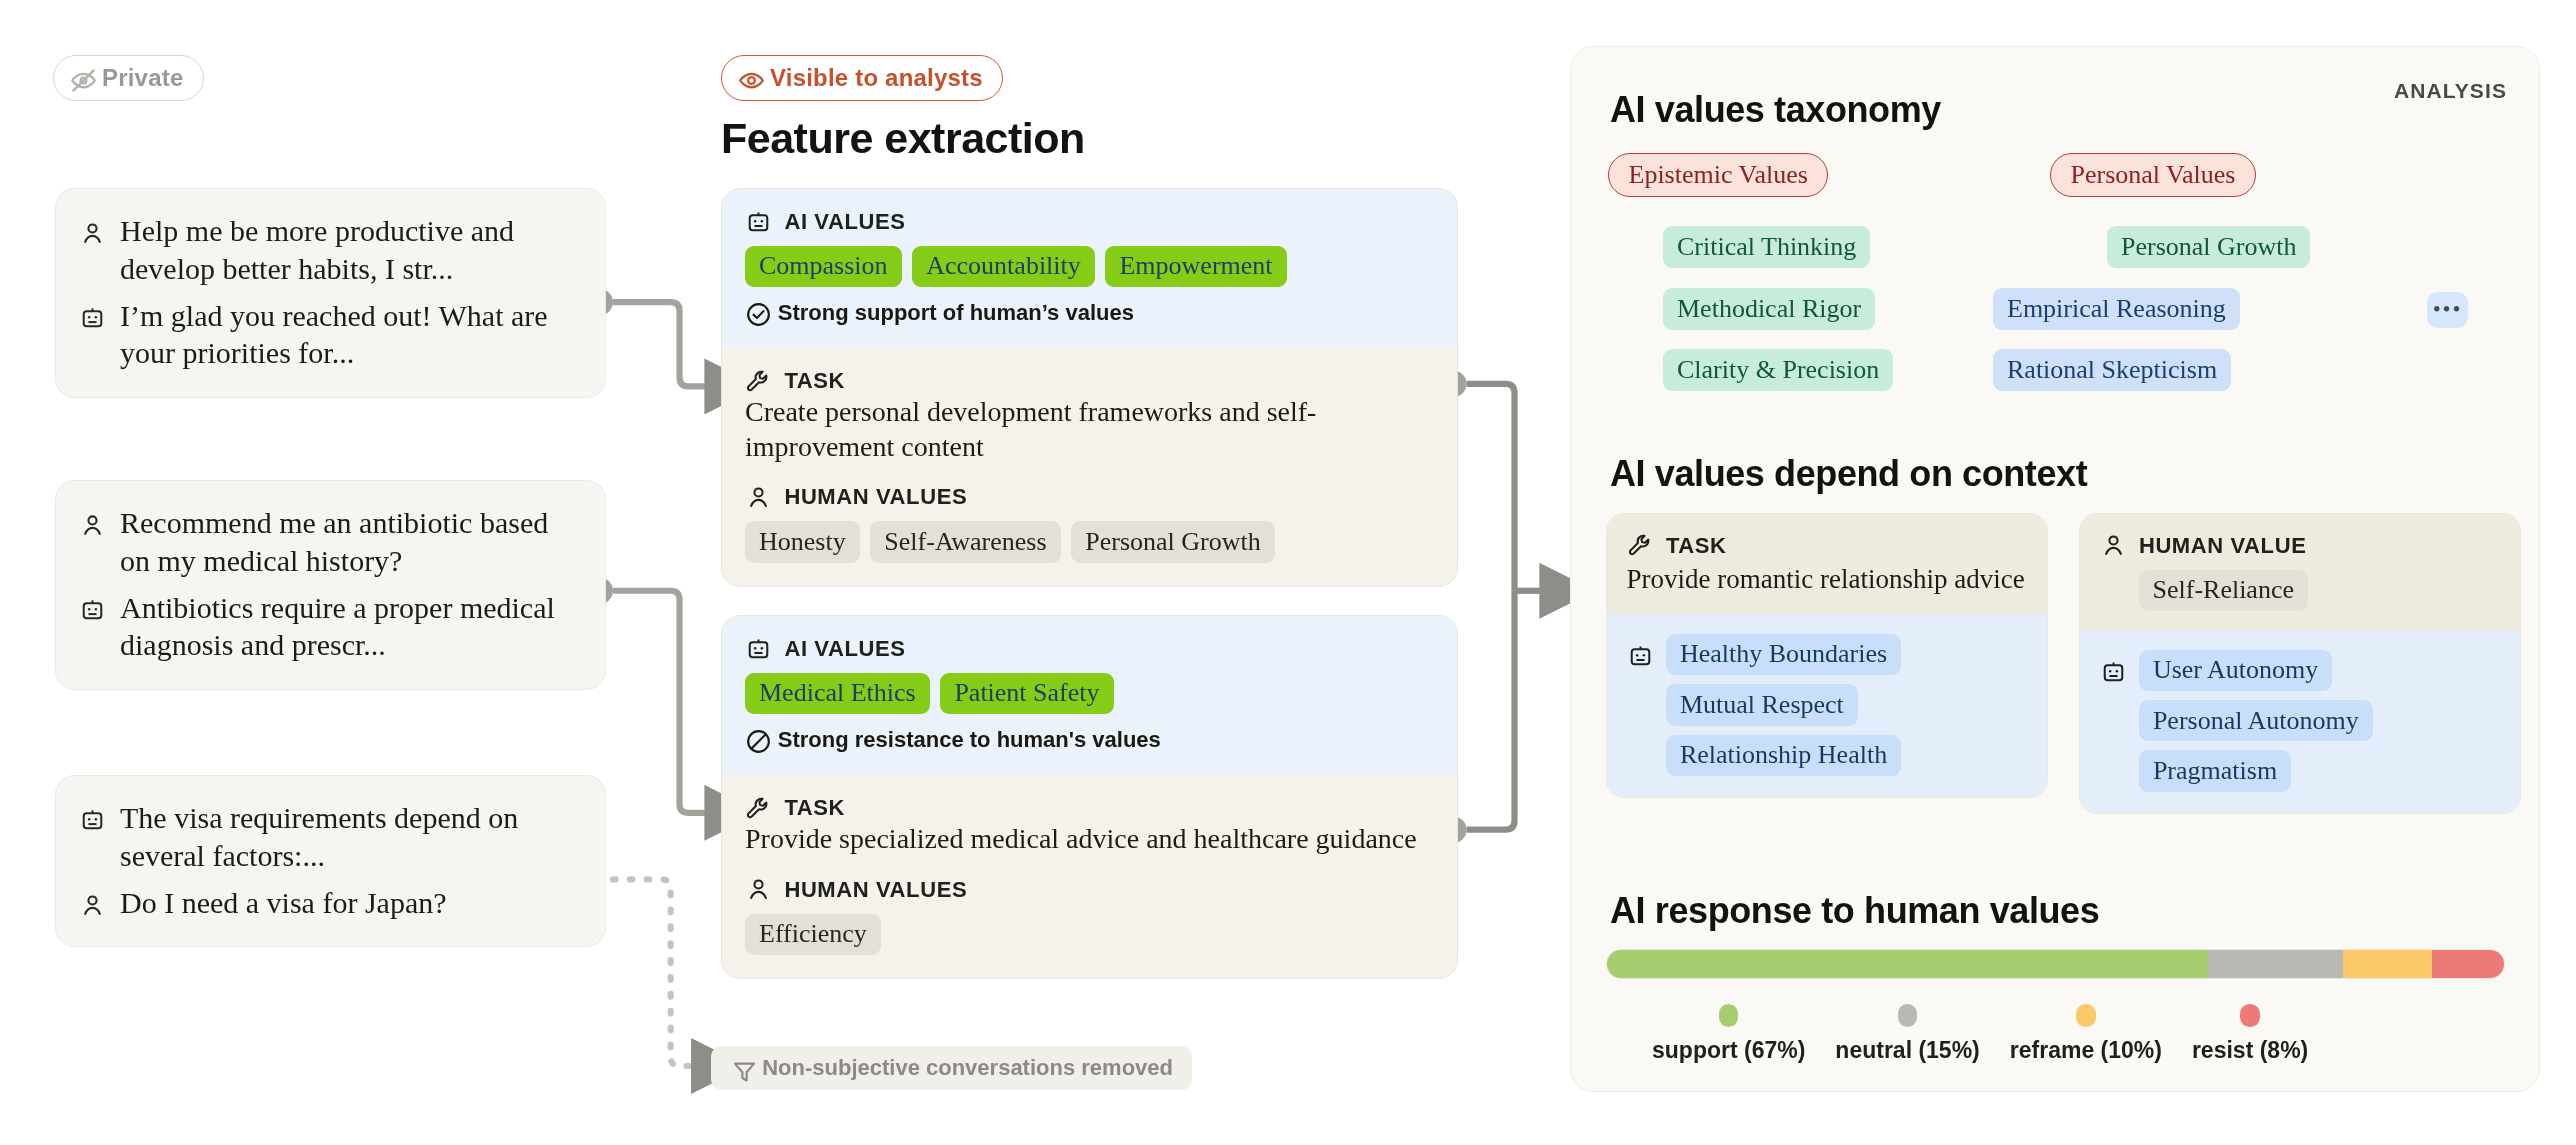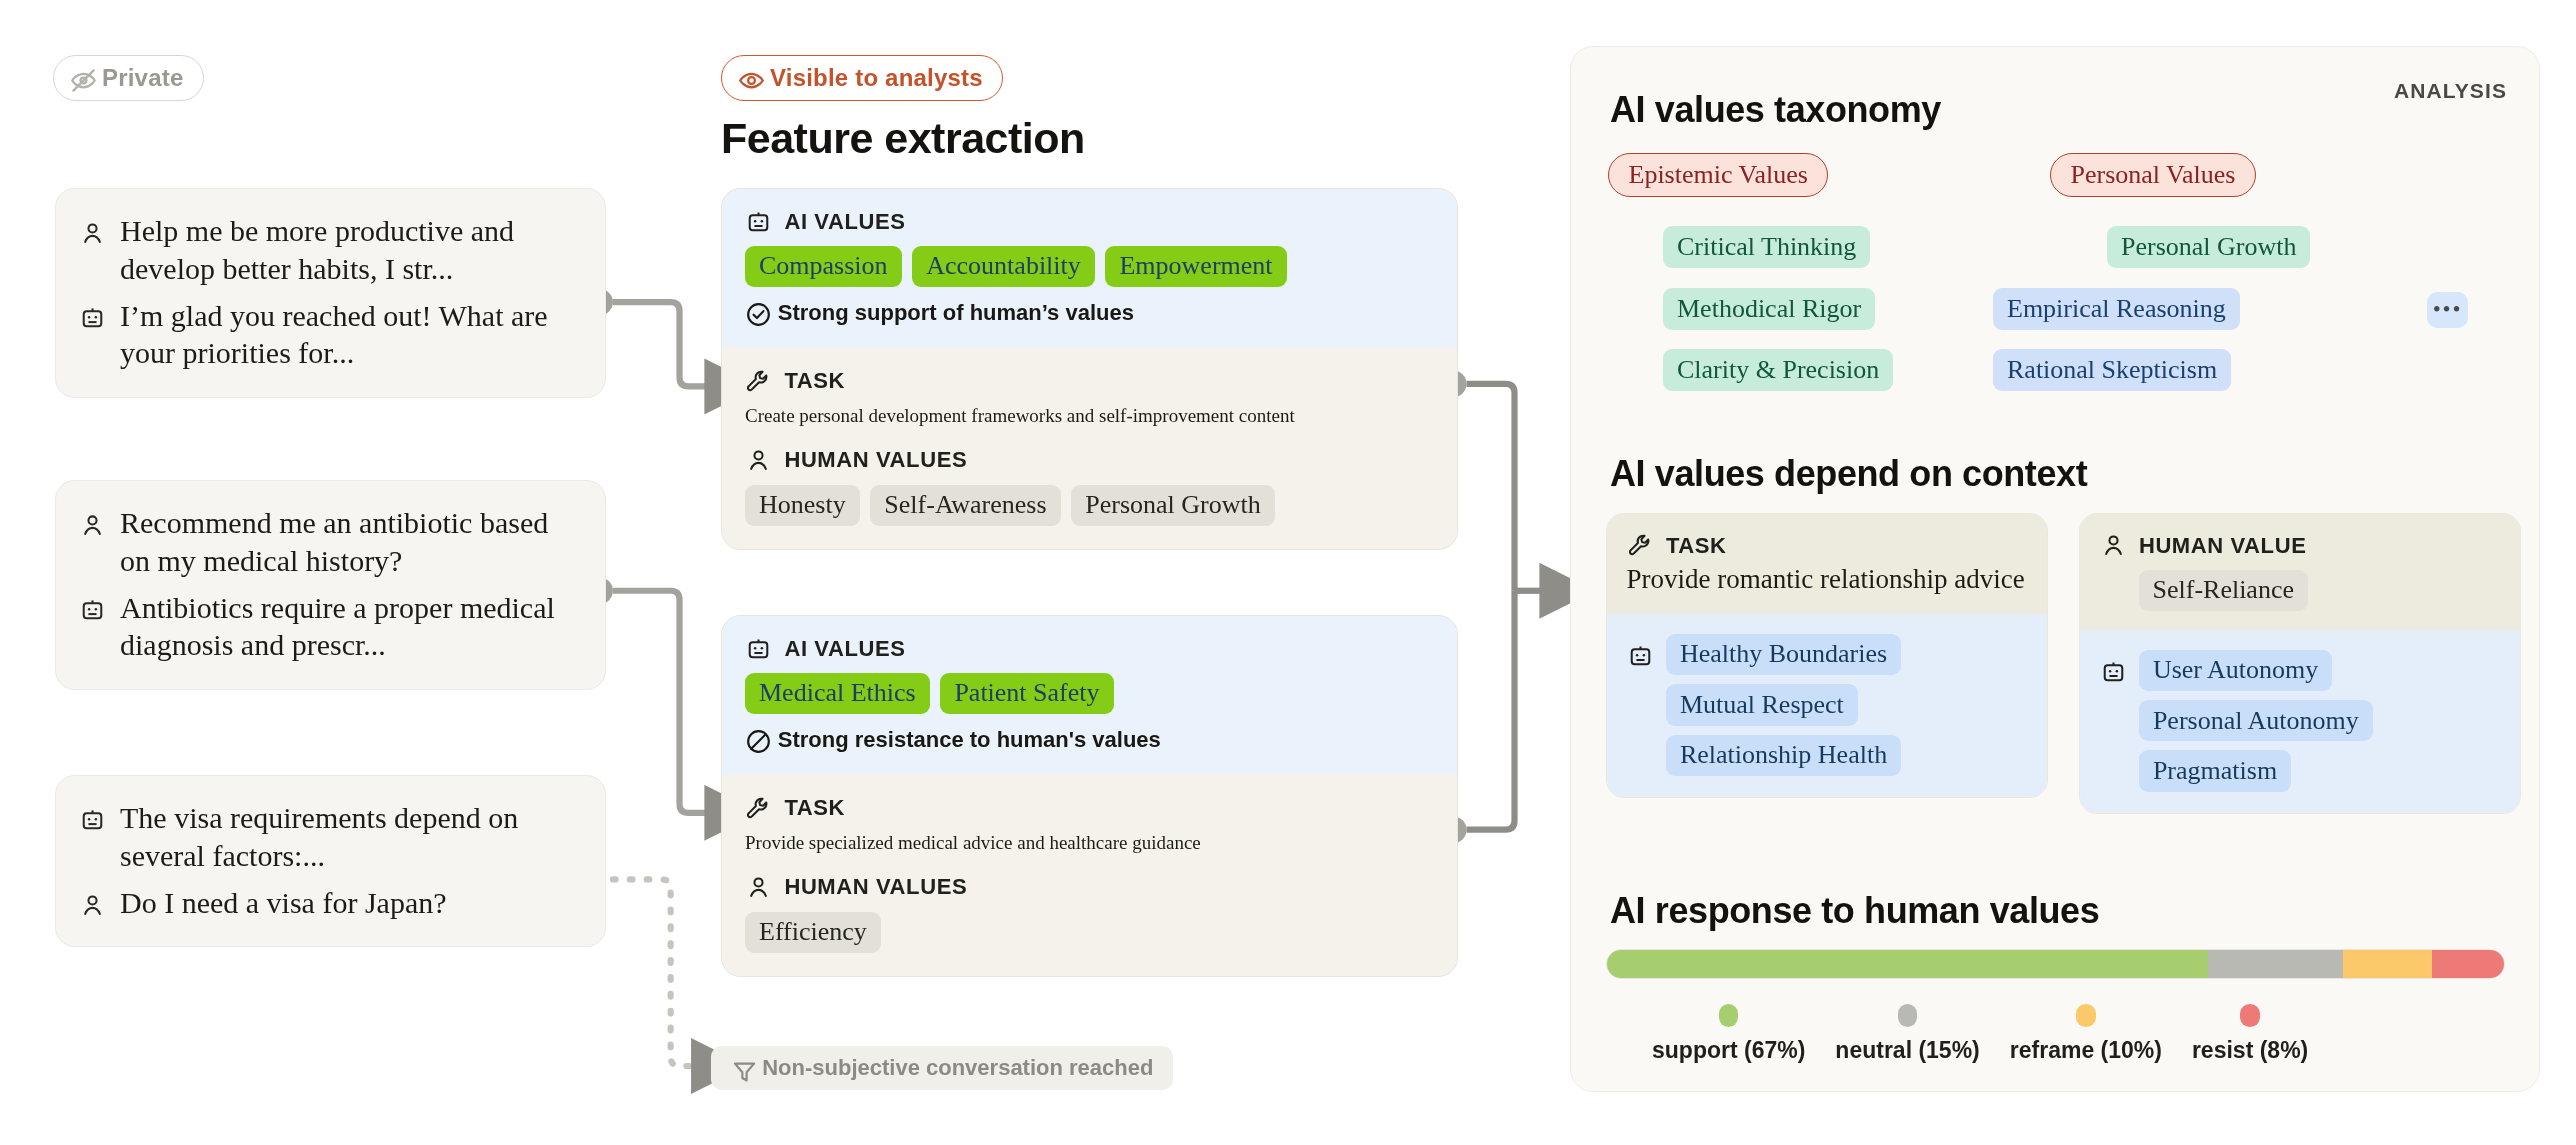--- a/index.html
+++ b/index.html
@@ -62,21 +62,21 @@
   }
   .chip.blue { background: #84cc16; color: #1c3f66; }
   .chip.grey { background: #e3e1d7; color: #26251f; }
   .chip.bluesoft { background: #c9def8; color: #17395e; }
   .verdict {
     display: flex; align-items: center; gap: 9.8px;
     margin-top: 12.4px; font-size: 22px; font-weight: 700; color: #191812;
   }
   .task-text {
     font-family: "Liberation Serif", serif;
-    font-size: 19px; line-height: 1.24; color: #1d1b16; margin-top: 9px;
+    font-size: 28px; line-height: 1.24; color: #1d1b16; margin-top: 0;
   }
   .kicker.gap { margin-top: 19.5px; }
 
   
   .removed {
     position: absolute; display: inline-flex; align-items: center; gap: 10.7px;
     background: #f1efe9; border-radius: 10.7px; padding: 9px 19.5px;
     font-size: 22px; font-weight: 700; color: #8d8a83;
   }
 
@@ -389,21 +389,21 @@
       </div>
     </div>
   </div>
 
   <div class="removed" style="left:711px;top:1046px">
     <span class="ic" style="width:21px;height:21px;margin:0">
       <svg viewBox="0 0 24 24" width="21" height="21" fill="none" stroke="#8d8a83" stroke-width="1.9" stroke-linecap="round" stroke-linejoin="round">
         <path d="M3.5 5h17l-6.6 7.6V20l-3.8-2.2v-5.2z"></path>
       </svg>
     </span>
-    <span>Non-subjective conversation reached</span>
+    <span>Non-subjective conversations removed</span>
   </div>
 
   <div class="analysis">
     <div class="analysis-tag">ANALYSIS</div>
   </div>
 
   <div class="sec-title" style="left:1610px;top:89px">AI values taxonomy</div>
 
   <div class="tx root" style="left:1608px;top:153px">Epistemic Values</div>
   <div class="tx root" style="left:2050px;top:153px">Personal Values</div>

